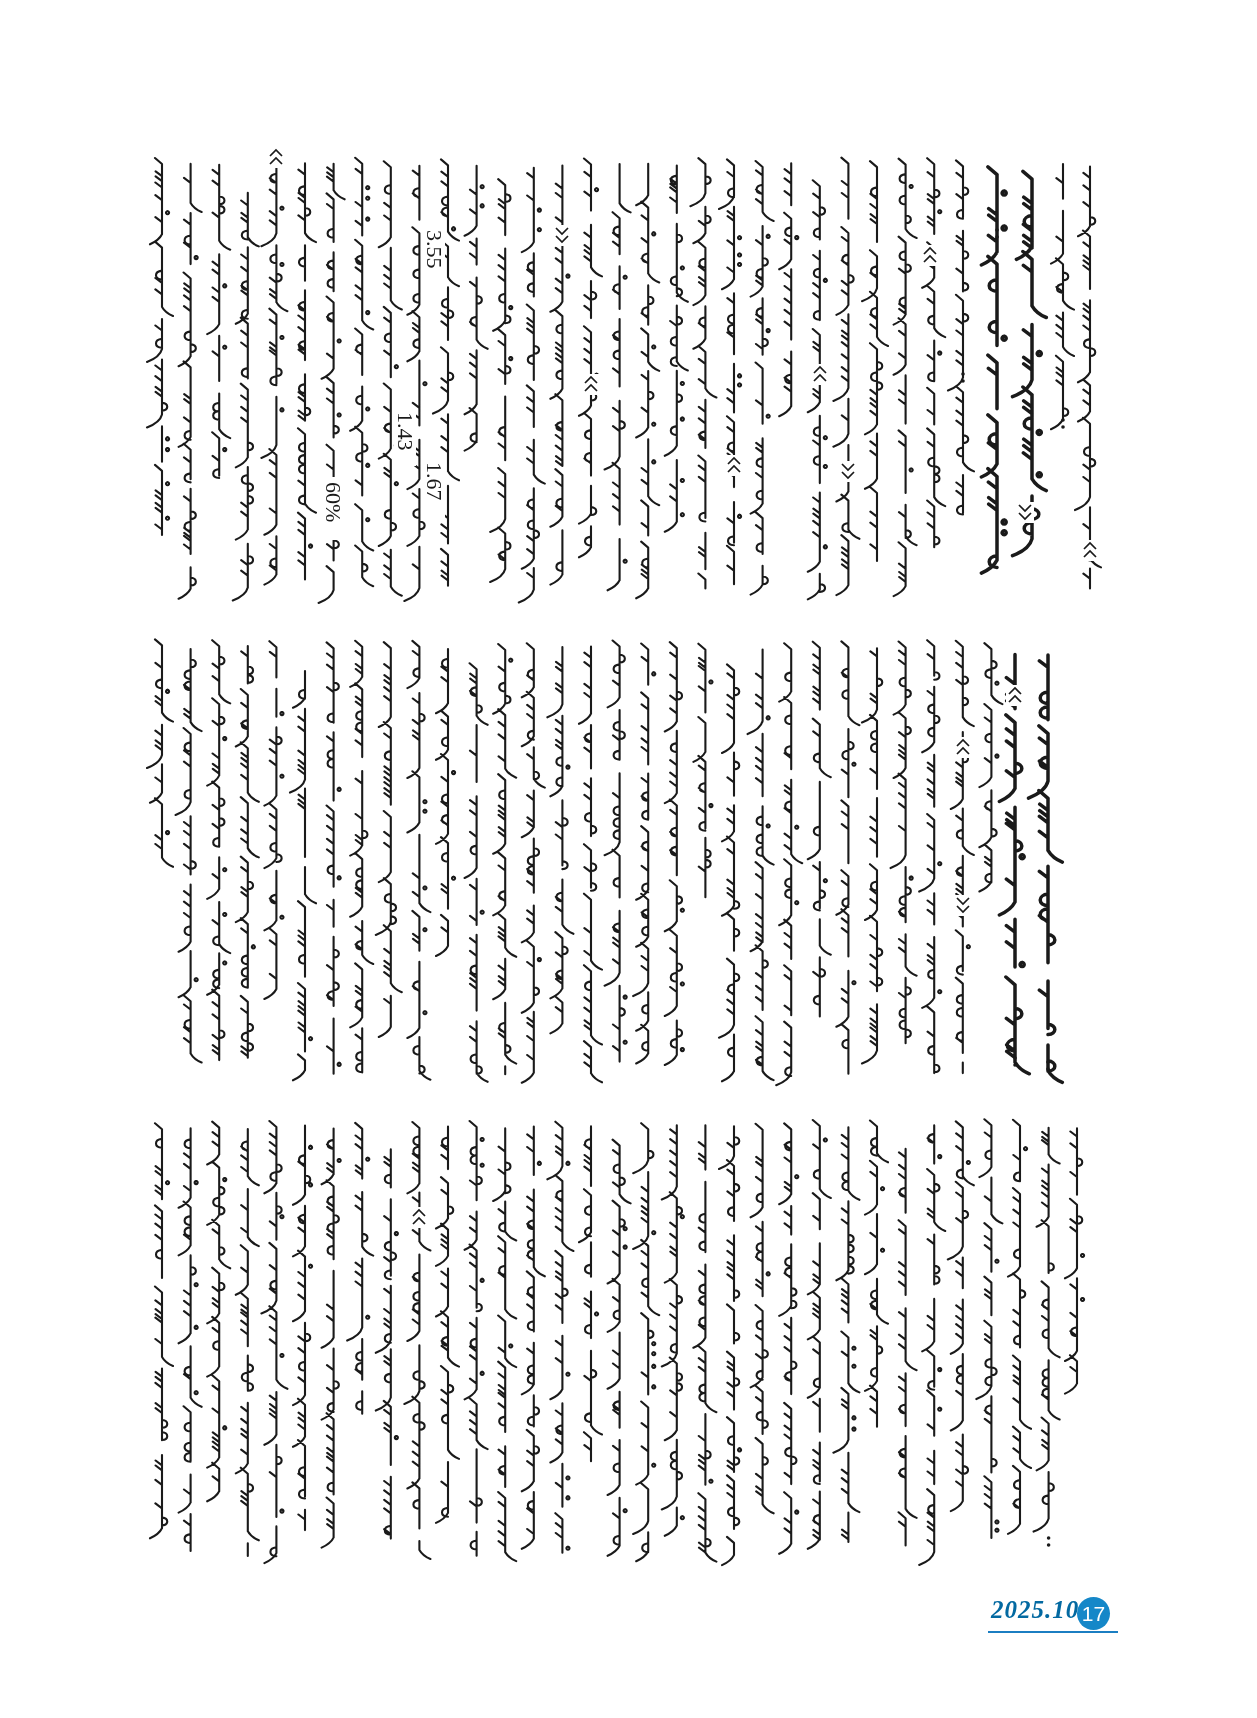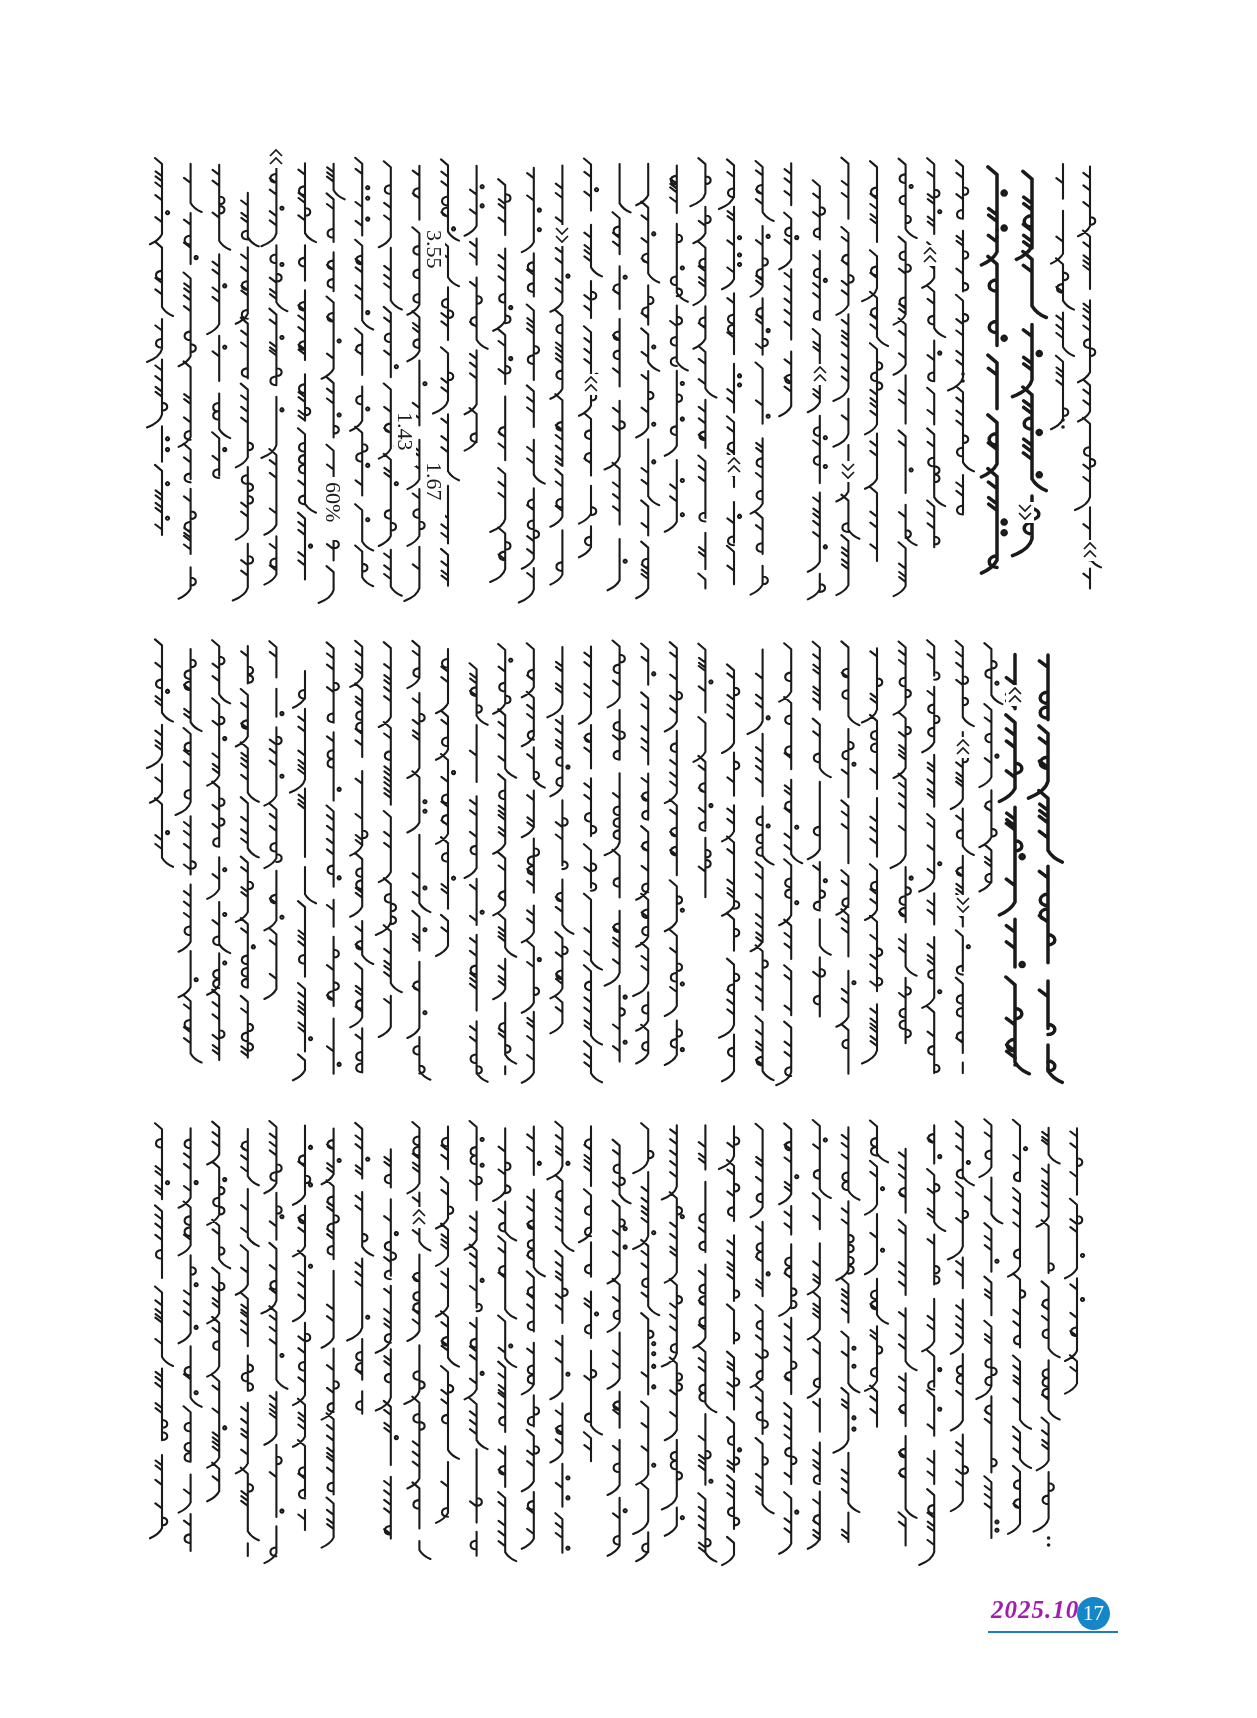--- a/index.html
+++ b/index.html
@@ -176,17 +176,17 @@
           <path d="M1013.0,1119.8L1020.0,1125.8M1020.0,1125.8L1020.0,1180.8M1025.5,1147.2a1.5,1.5 0 1 0 0.1,0M1020.0,1160.0l-6.6,-5.0M1020.0,1172.2c-8.0,1 -8.0,8.5 0,9.0M1013.0,1188.0L1020.0,1194.0M1020.0,1194.0L1020.0,1266.6M1020.0,1202.3l-6.6,-5.0M1020.0,1214.7l-6.6,-5.0M1020.0,1227.5l-6.6,-5.0M1020.0,1249.4c-8.0,1 -8.0,8.5 0,9.0M1020.0,1266.6q-3.0,6.0 -12.0,10.0M1013.0,1273.5L1020.0,1279.5M1020.0,1279.5L1020.0,1347.5M1020.0,1289.9c7.0,1 7.0,7.5 0,8.0M1020.0,1314.9l-6.6,-5.0M1020.0,1326.4l-6.6,-5.0M1020.0,1335.6c-8.0,1 -8.0,8.5 0,9.0M1013.0,1355.5L1020.0,1361.5M1020.0,1361.5L1020.0,1419.8M1020.0,1370.7l-6.6,-5.0M1020.0,1380.1l-6.4,-4.8M1020.0,1385.1l-6.4,-4.8M1020.0,1403.4l-6.6,-5.0M1020.0,1419.8q3.5,6.0 11.0,9.0M1013.0,1426.6L1020.0,1432.6M1020.0,1432.6L1020.0,1459.0M1020.0,1441.1l-6.6,-5.0M1020.0,1453.4l-6.6,-5.0M1020.0,1459.0q3.5,6.0 11.0,9.0M1013.0,1465.9L1020.0,1471.9M1020.0,1471.9L1020.0,1523.9M1020.0,1480.1c-8.0,1 -8.0,8.5 0,9.0M1020.0,1499.0c-8.0,1 -8.0,8.5 0,9.0M1020.0,1508.7l-6.6,-5.0M1020.0,1523.9q-3.0,6.0 -12.0,10.0" fill="none" stroke="#1a1a1a" stroke-width="2.1" stroke-linecap="round" stroke-linejoin="round"></path>
           <path d="M1048.6,1127.7L1048.6,1154.5M1048.6,1136.7l-6.4,-4.8M1048.6,1141.7l-6.4,-4.8M1048.6,1145.2l-6.6,-5.0M1048.6,1154.5q3.5,6.0 11.0,9.0M1048.6,1164.5L1048.6,1216.7M1048.6,1173.5l-6.6,-5.0M1048.6,1185.5l-6.4,-4.8M1048.6,1190.5l-6.4,-4.8M1048.6,1197.5l-6.6,-5.0M1048.6,1207.5l-6.6,-5.0M1048.6,1216.7q-3.0,6.0 -12.0,10.0M1041.6,1220.2L1048.6,1226.2M1048.6,1226.2L1048.6,1272.9M1048.6,1262.8c7.0,1 7.0,7.5 0,8.0M1041.6,1281.4L1048.6,1287.4M1048.6,1287.4L1048.6,1348.3M1048.6,1299.4c-8.0,1 -8.0,8.5 0,9.0M1048.6,1309.8l-6.6,-5.0M1048.6,1321.0l-6.6,-5.0M1048.6,1329.2c-8.0,1 -8.0,8.5 0,9.0M1048.6,1348.3q3.5,6.0 11.0,9.0M1048.6,1360.2L1048.6,1410.5M1048.6,1369.0c-8.0,1 -8.0,8.5 0,9.0M1048.6,1377.8c-8.0,1 -8.0,8.5 0,9.0M1048.6,1388.4c-8.0,1 -8.0,8.5 0,9.0M1048.6,1399.6l-6.6,-5.0M1048.6,1410.5q3.5,6.0 11.0,9.0M1041.6,1417.5L1048.6,1423.5M1048.6,1423.5L1048.6,1460.4M1048.6,1435.4l-6.6,-5.0M1048.6,1444.6l-6.4,-4.8M1048.6,1449.6l-6.4,-4.8M1048.6,1460.4q-3.0,6.0 -12.0,10.0M1048.6,1472.0L1048.6,1518.6M1048.6,1483.0c7.0,1 7.0,7.5 0,8.0M1048.6,1495.4c-8.0,1 -8.0,8.5 0,9.0M1048.6,1518.6q-2.0,8.0 -15.0,13.0" fill="none" stroke="#1a1a1a" stroke-width="2.1" stroke-linecap="round" stroke-linejoin="round"></path>
           <path d="M1077.0,1128.4L1077.0,1194.7M1077.0,1136.5l-6.6,-5.0M1077.0,1148.4l-6.6,-5.0M1077.0,1158.0c7.0,1 7.0,7.5 0,8.0M1077.0,1177.0l-6.6,-5.0M1070.0,1198.8L1077.0,1204.8M1077.0,1204.8L1077.0,1268.3M1077.0,1215.8c7.0,1 7.0,7.5 0,8.0M1077.0,1224.2l-6.6,-5.0M1077.0,1232.2l-6.6,-5.0M1082.5,1254.0a1.5,1.5 0 1 0 0.1,0M1077.0,1268.3q-3.0,6.0 -12.0,10.0M1077.0,1278.2L1077.0,1351.0M1077.0,1289.4l-6.6,-5.0M1082.5,1298.0a1.5,1.5 0 1 0 0.1,0M1077.0,1317.8l-6.6,-5.0M1077.0,1327.3c-8.0,1 -8.0,8.5 0,9.0M1077.0,1336.2l-6.6,-5.0M1077.0,1351.0q-3.0,6.0 -12.0,10.0M1070.0,1355.2L1077.0,1361.2M1077.0,1361.2L1077.0,1383.6M1077.0,1372.0l-6.6,-5.0M1077.0,1383.6q-3.0,6.0 -12.0,10.0" fill="none" stroke="#1a1a1a" stroke-width="2.1" stroke-linecap="round" stroke-linejoin="round"></path>
           <rect x="410" y="1207" width="18" height="21" fill="#fff"></rect>
           <path d="M413,1216L419,1210L425,1216M413,1224L419,1218L425,1224" fill="none" stroke="#1a1a1a" stroke-width="1.7"></path>
           <circle cx="1048.6" cy="1538" r="1.8" fill="#1a1a1a"></circle>
           <circle cx="1048.6" cy="1545" r="1.8" fill="#1a1a1a"></circle>
         </g>
       </svg></div>
   <div class="footer">
-    <span class="f-date" style="color: #a21caf;">2025.10</span>
+    <span class="f-date" style="color: #0369a1;">2025.10</span>
     <span class="f-rule" style="background: rgb(27, 126, 194);"></span>
-    <span class="f-badge" style="background: rgb(21, 135, 200); font-family: Liberation Serif, serif;"><span>17</span></span>
+    <span class="f-badge" style="background: rgb(21, 135, 200);"><span>17</span></span>
   </div>
 </div>
 
 </body></html>

